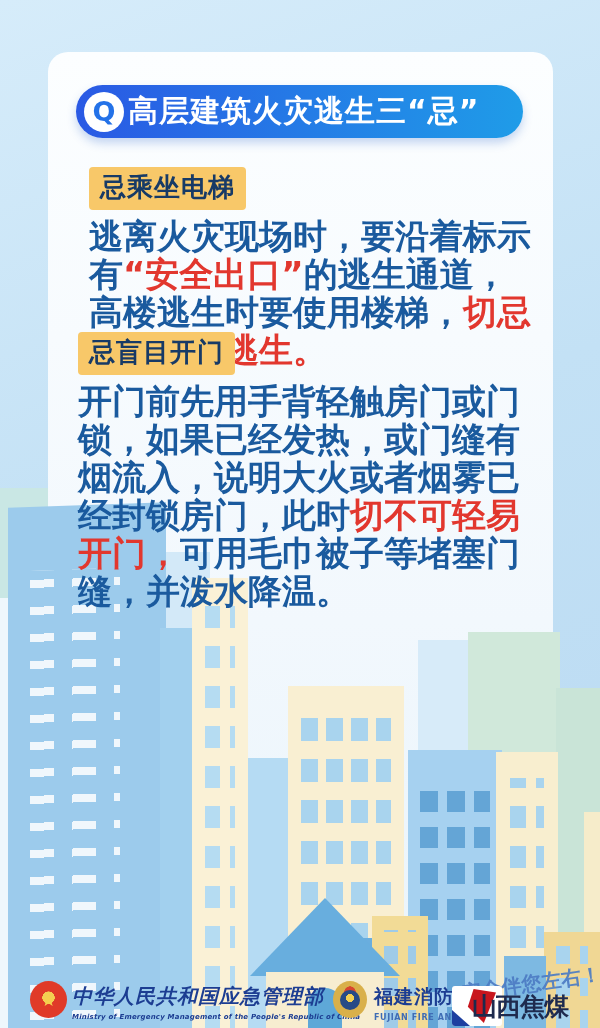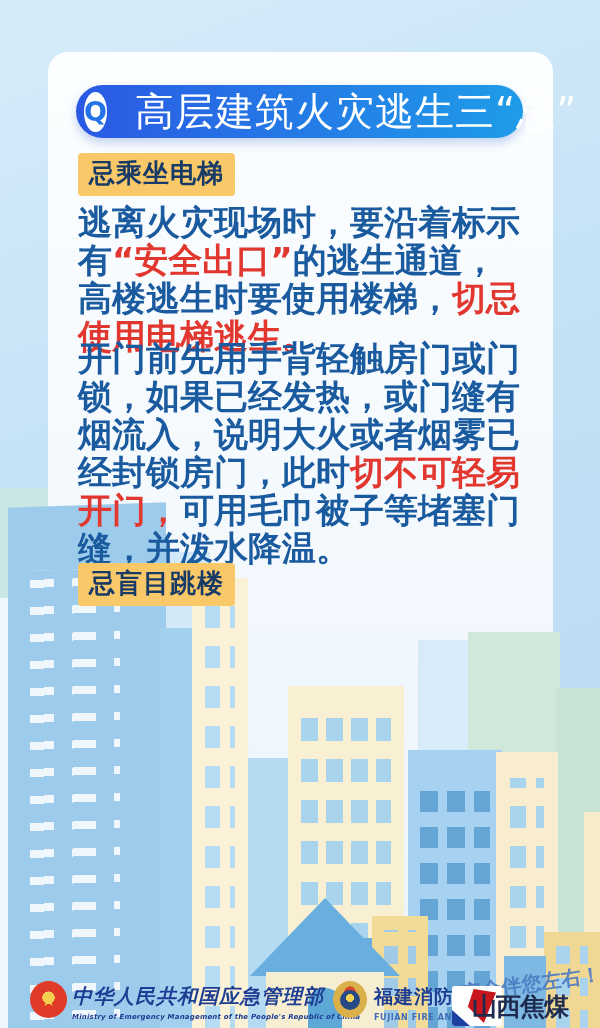--- a/index.html
+++ b/index.html
@@ -19,34 +19,34 @@
     position:absolute;left:76px;top:85px;width:447px;height:53px;z-index:5;
     background:linear-gradient(90deg,var(--banner-start),var(--banner-end));
     border-radius:27px;display:flex;align-items:center;
     box-shadow:0 5px 10px rgba(30,90,200,.25);
   }
   .q-circle{
     width:40px;height:40px;border-radius:50%;background:#ffffff;margin-left:8px;
     display:flex;align-items:center;justify-content:center;
     color:#2472e8;font-size:27px;font-weight:bold;
   }
-  .banner-text{color:#ffffff;font-size:39px;font-weight:normal;margin-left:28px;letter-spacing:1px;white-space:nowrap;}
+  .banner-text{color:#ffffff;font-size:30px;font-weight:bold;margin-left:4px;letter-spacing:1px;white-space:nowrap;}
   
   .section{position:absolute;left:78px;width:455px;z-index:5;}
   .sec-head{
     display:inline-block;background:var(--highlight);color:var(--navy);
     font-size:26px;font-weight:bold;padding:3px 11px 5px;border-radius:4px;letter-spacing:1px;
   }
   .sec-body{
     margin-top:7px;width:452px;font-size:34px;line-height:38px;font-weight:bold;
     color:var(--body-blue);letter-spacing:0;text-align:left;
   }
   .seg-blue{color:var(--body-blue);}
   .seg-red{color:var(--warn-red);}
-  #sec1{top:153px;} #sec2{top:332px;} #sec3{top:563px;}
+  #sec1{top:167px;margin-left:11px;} #sec2{top:332px;} #sec3{top:563px;}
   
   .city{position:absolute;left:0;top:0;width:600px;height:1028px;z-index:2;pointer-events:none;}
   .bld{position:absolute;}
   .bld.win::after{
     content:"";position:absolute;left:var(--px,12px);right:var(--px,12px);top:var(--pt,24px);bottom:0;
     background:
       repeating-linear-gradient(0deg,transparent 0 var(--wh,20px),var(--bc) var(--wh,20px) var(--vp,34px)),
       repeating-linear-gradient(90deg,var(--wc) 0 var(--ww,18px),transparent var(--ww,18px) var(--hp,28px));
   }
   .bld.dash::after{
@@ -140,25 +140,25 @@
   </div>
   <div class="banner-text">高层建筑火灾逃生三“忌”</div>
 </div>
 
 <div class="section" id="sec1">
   <span class="sec-head">忌乘坐电梯</span>
   <div class="sec-body"><span class="seg-blue">逃离火灾现场时，要沿着标示有</span><span class="seg-red">“安全出口”</span><span class="seg-blue">的逃生通道，高楼逃生时要使用楼梯，</span><span class="seg-red">切忌使用电梯逃生。</span></div>
 </div>
 
 <div class="section" id="sec2">
+  <span class="sec-head">忌盲目开门</span>
   <div class="sec-body"><span class="seg-blue">开门前先用手背轻触房门或门锁，如果已经发热，或门缝有烟流入，说明大火或者烟雾已经封锁房门，此时</span><span class="seg-red">切不可轻易开门，</span><span class="seg-blue">可用毛巾被子等堵塞门缝，并泼水降温。</span></div>
 </div>
 
 <div class="section" id="sec3">
-  <span class="sec-head">忌盲目跳楼</span>
 </div>
 
 <div class="footer">
   <div class="emblem-cn">★</div>
   <div class="ministry">
     <div class="cn">中华人民共和国应急管理部</div>
     <div class="en">Ministry of Emergency Management of the People's Republic of China</div>
   </div>
   <div class="emblem-fire"></div>
   <div class="brigade">

